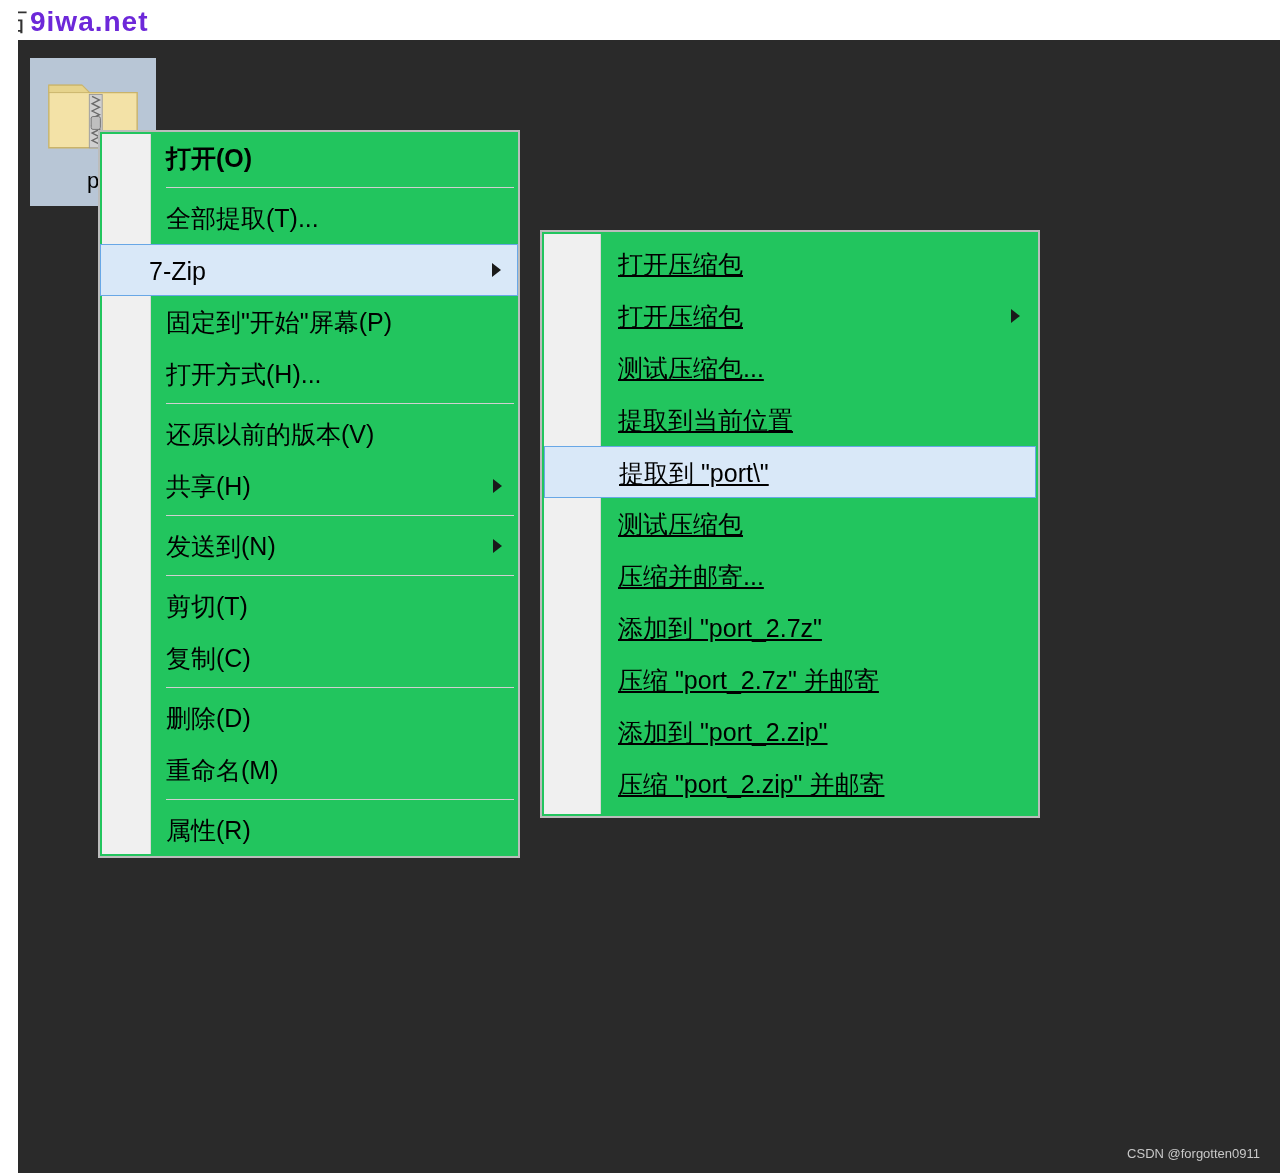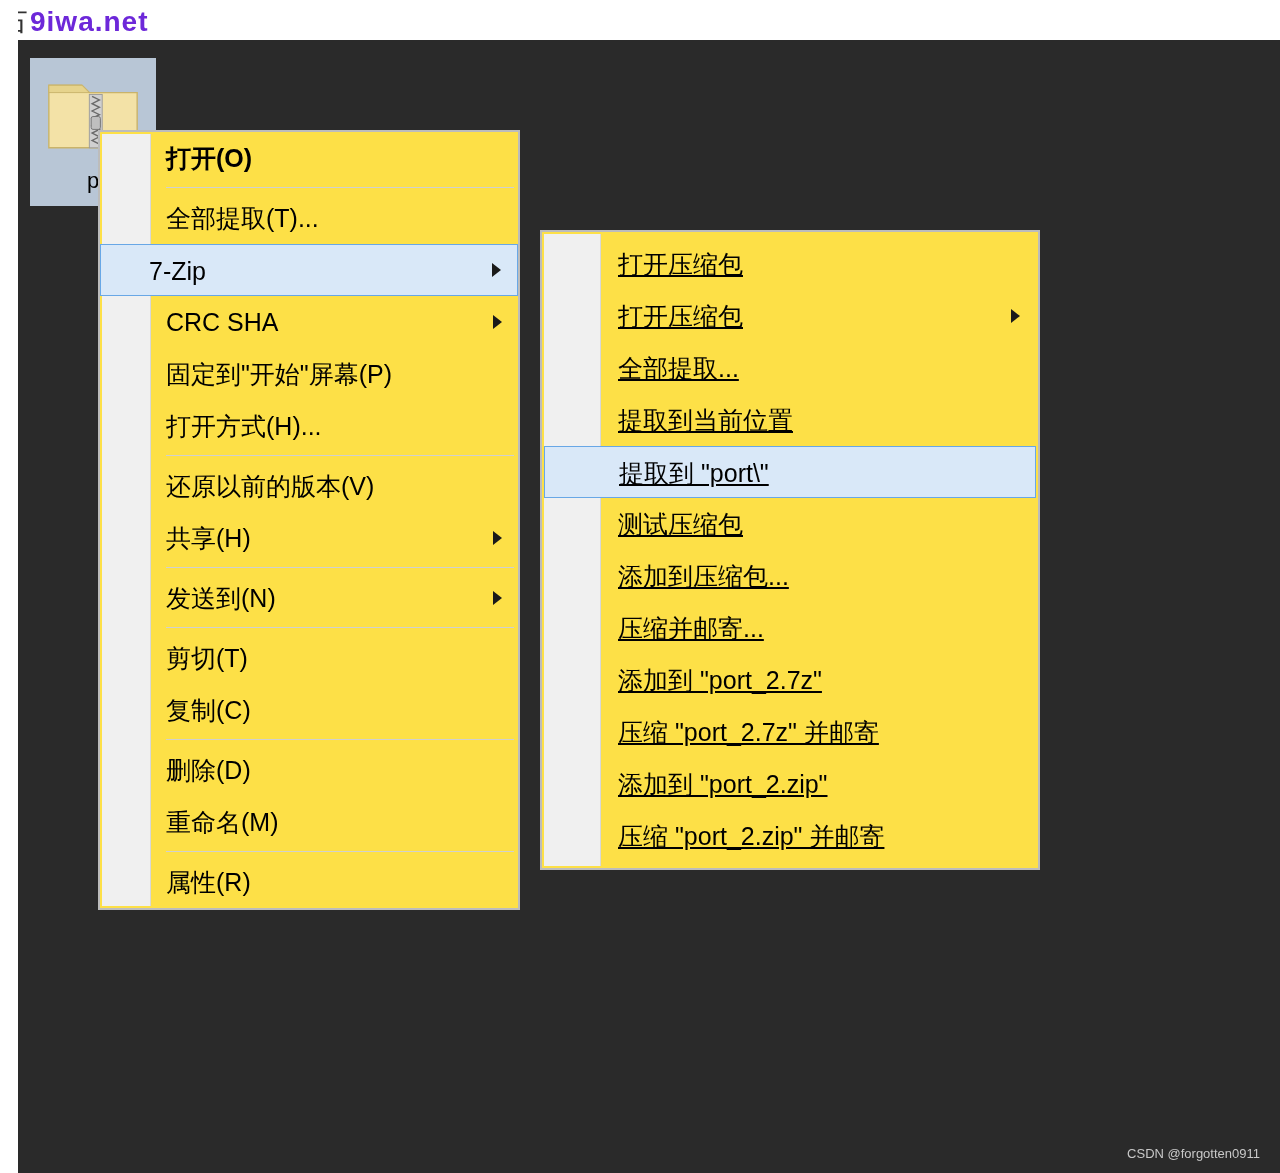--- a/index.html
+++ b/index.html
@@ -70,21 +70,21 @@
     height: 78px;
   }
   .file-label {
     color: #000;
     font-size: 22px;
     margin-top: 18px;
   }
   
   .ctx-menu {
     position: absolute;
-    background: #fde047;
+    background: #22c55e;
     border: 2px solid #bcbcbc;
     box-sizing: border-box;
   }
   .ctx1 {
     left: 98px;
     top: 130px;
     width: 422px;
   }
   .ctx-gutter {
     position: absolute;
@@ -188,24 +188,20 @@
 <div class="ctx-menu ctx1">
   <div class="ctx-gutter"></div>
   <div class="ctx-items">
     <div class="ctx-item bold"><span>打开(O)</span></div>
     <div class="sep"></div>
     <div class="ctx-item"><span>全部提取(T)...</span></div>
     <div class="ctx-item highlight highlight-row">
       <span>7-Zip</span>
       <span class="arrow"></span>
     </div>
-    <div class="ctx-item">
-      <span>CRC SHA</span>
-      <span class="arrow"></span>
-    </div>
     <div class="ctx-item"><span>固定到"开始"屏幕(P)</span></div>
     <div class="ctx-item"><span>打开方式(H)...</span></div>
     <div class="sep"></div>
     <div class="ctx-item"><span>还原以前的版本(V)</span></div>
     <div class="ctx-item">
       <span>共享(H)</span>
       <span class="arrow"></span>
     </div>
     <div class="sep"></div>
     <div class="ctx-item">
@@ -224,25 +220,24 @@
 </div>
 
 <div class="ctx-menu ctx2">
   <div class="ctx-gutter"></div>
   <div class="ctx-items">
     <div class="ctx-item"><span>打开压缩包</span></div>
     <div class="ctx-item">
       <span>打开压缩包</span>
       <span class="arrow"></span>
     </div>
-    <div class="ctx-item"><span>全部提取...</span></div>
+    <div class="ctx-item"><span>测试压缩包...</span></div>
     <div class="ctx-item"><span>提取到当前位置</span></div>
     <div class="ctx-item highlight highlight-row"><span>提取到 "port\"</span></div>
     <div class="ctx-item"><span>测试压缩包</span></div>
-    <div class="ctx-item"><span>添加到压缩包...</span></div>
     <div class="ctx-item"><span>压缩并邮寄...</span></div>
     <div class="ctx-item"><span>添加到 "port_2.7z"</span></div>
     <div class="ctx-item"><span>压缩 "port_2.7z" 并邮寄</span></div>
     <div class="ctx-item"><span>添加到 "port_2.zip"</span></div>
     <div class="ctx-item"><span>压缩 "port_2.zip" 并邮寄</span></div>
   </div>
 </div>
 
 <div class="watermark-bottom">CSDN @forgotten0911</div>
 

